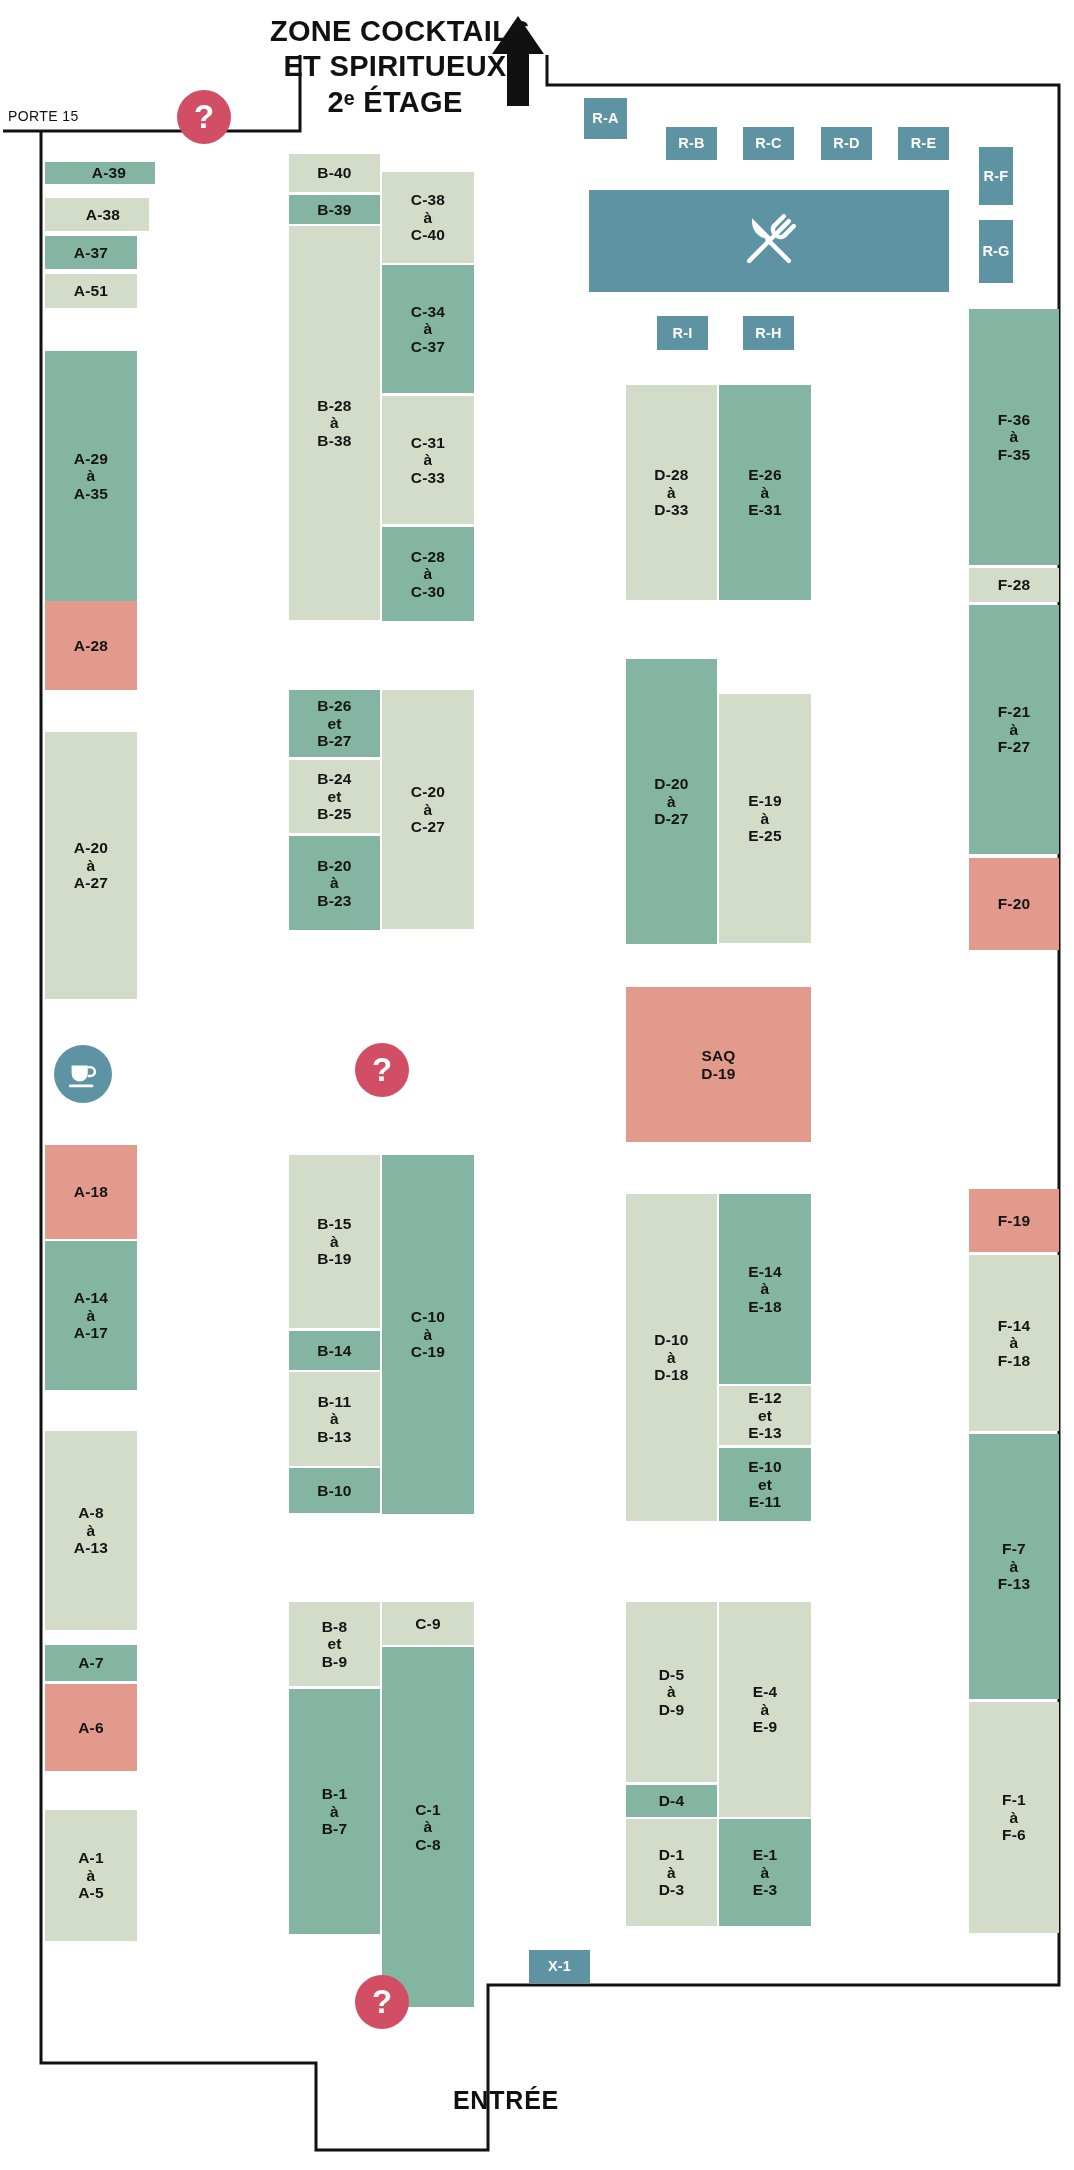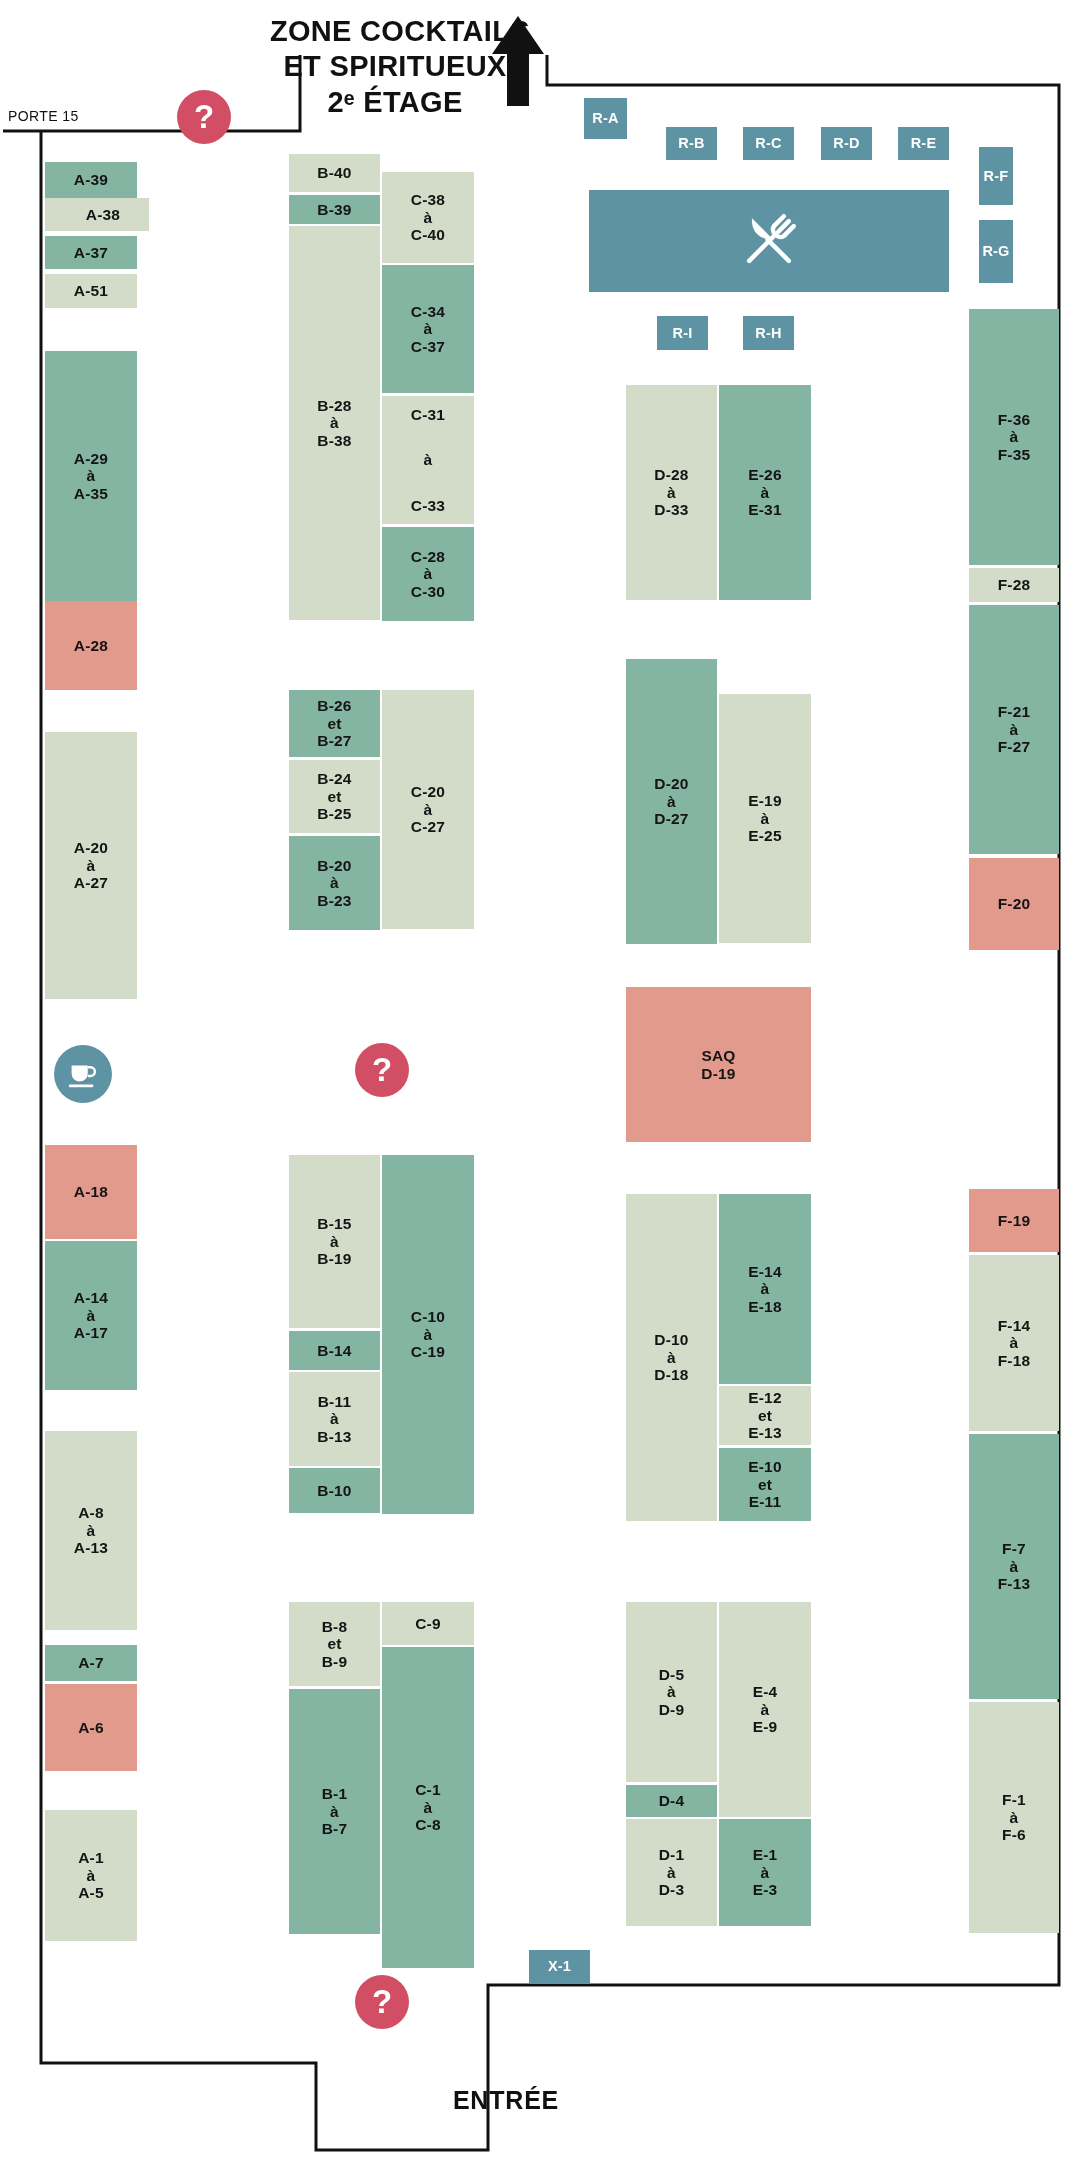--- a/index.html
+++ b/index.html
@@ -43,21 +43,21 @@
 
   <svg class="uparrow" style="left:492px;top:16px;" width="52" height="90" viewBox="0 0 52 90">
     <polygon points="26,0 52,38 37,38 37,90 15,90 15,38 0,38" fill="#111"></polygon>
   </svg>
 
   <div class="porte" style="left:8px;top:108px;">PORTE 15</div>
 
   <div class="entree" style="left:416px;top:2086px;width:180px;">ENTRÉE</div>
 
   <div id="booths">
-      <div class="booth teal" style="left: 45px; top: 162px; width: 92px; height: 36px;">
+      <div class="booth teal" style="left: 45px; top: 162px; width: 92px; height: 22px; padding-left: 18px;">
         <span>A-39</span>
       </div>
       <div class="booth light" style="left: 45px; top: 198px; width: 92px; height: 33px; padding-left: 12px;">
         <span>A-38</span>
       </div>
       <div class="booth teal" style="left: 45px; top: 236px; width: 92px; height: 33px;">
         <span>A-37</span>
       </div>
       <div class="booth light" style="left: 45px; top: 274px; width: 92px; height: 34px;">
         <span>A-51</span>
@@ -154,21 +154,21 @@
       <div class="booth light" style="left: 382px; top: 172px; width: 92px; height: 91px;">
         <span>C-38</span>
         <span>à</span>
         <span>C-40</span>
       </div>
       <div class="booth teal" style="left: 382px; top: 265px; width: 92px; height: 128px;">
         <span>C-34</span>
         <span>à</span>
         <span>C-37</span>
       </div>
-      <div class="booth light" style="left: 382px; top: 396px; width: 92px; height: 128px; gap: 28px;">
+      <div class="booth light" style="left: 382px; top: 396px; width: 92px; height: 128px;">
         <span>C-31</span>
         <span>à</span>
         <span>C-33</span>
       </div>
       <div class="booth teal" style="left: 382px; top: 527px; width: 92px; height: 94px;">
         <span>C-28</span>
         <span>à</span>
         <span>C-30</span>
       </div>
       <div class="booth light" style="left: 382px; top: 690px; width: 92px; height: 239px;">
@@ -177,21 +177,21 @@
         <span>C-27</span>
       </div>
       <div class="booth teal" style="left: 382px; top: 1155px; width: 92px; height: 359px;">
         <span>C-10</span>
         <span>à</span>
         <span>C-19</span>
       </div>
       <div class="booth light" style="left: 382px; top: 1602px; width: 92px; height: 43px;">
         <span>C-9</span>
       </div>
-      <div class="booth teal" style="left: 382px; top: 1647px; width: 92px; height: 321px;">
+      <div class="booth teal" style="left: 382px; top: 1647px; width: 92px; height: 360px;">
         <span>C-1</span>
         <span>à</span>
         <span>C-8</span>
       </div>
       <div class="booth light" style="left: 626px; top: 385px; width: 91px; height: 215px;">
         <span>D-28</span>
         <span>à</span>
         <span>D-33</span>
       </div>
       <div class="booth teal" style="left: 626px; top: 659px; width: 91px; height: 285px;">

